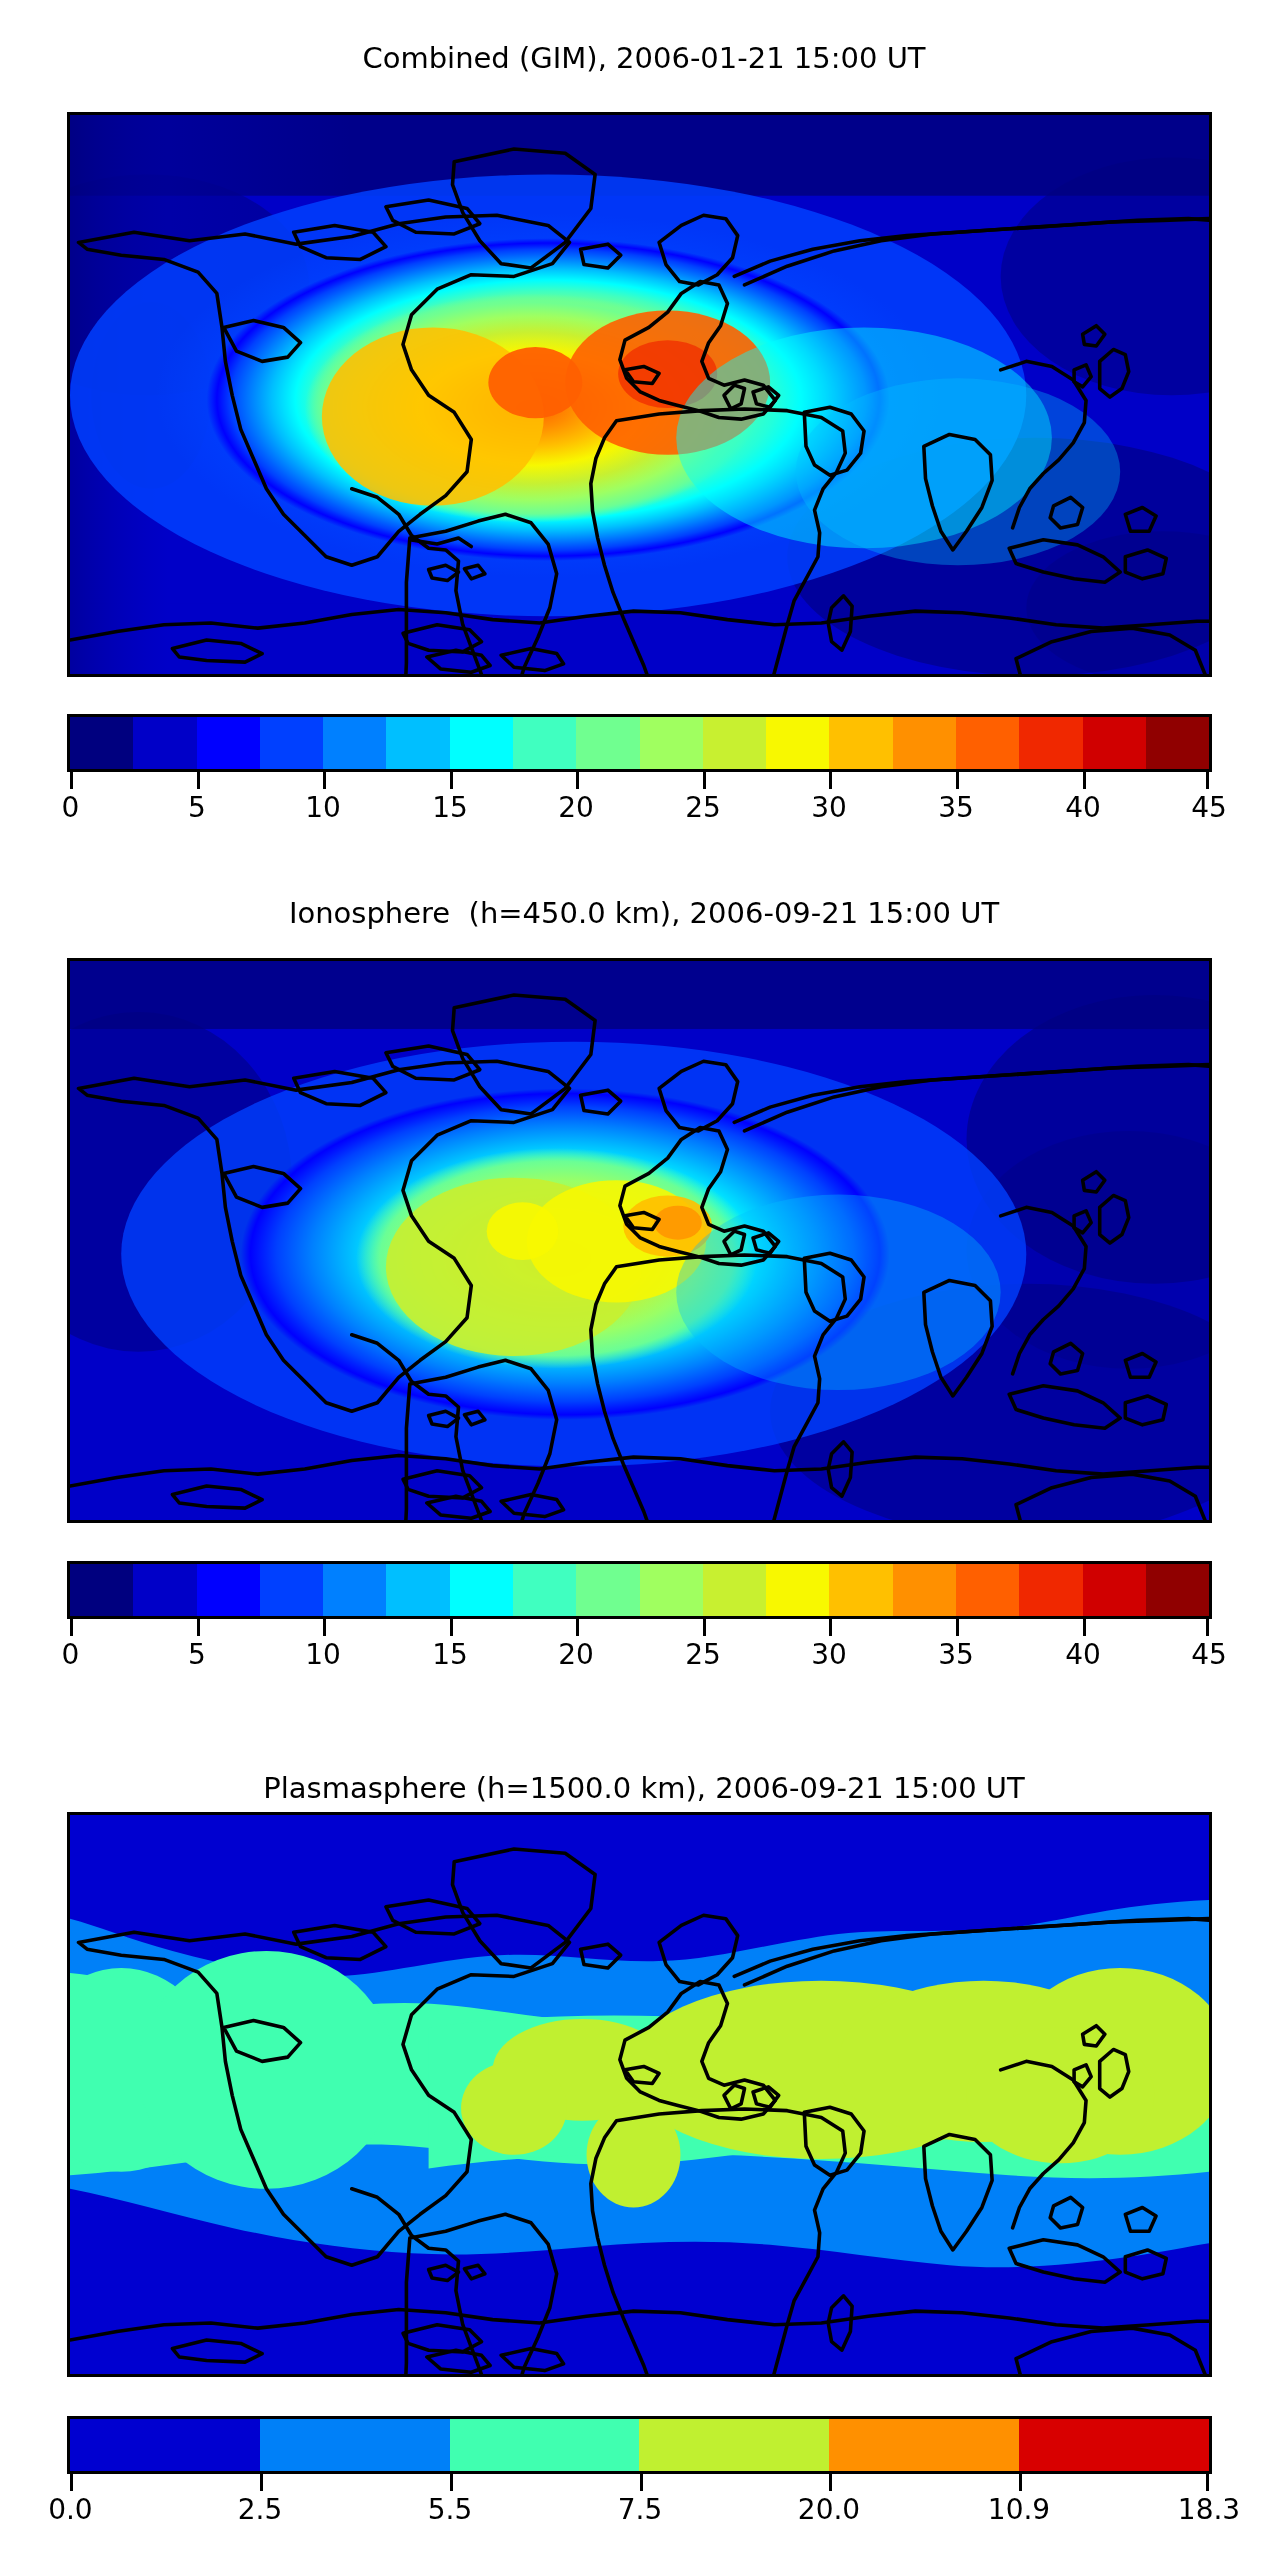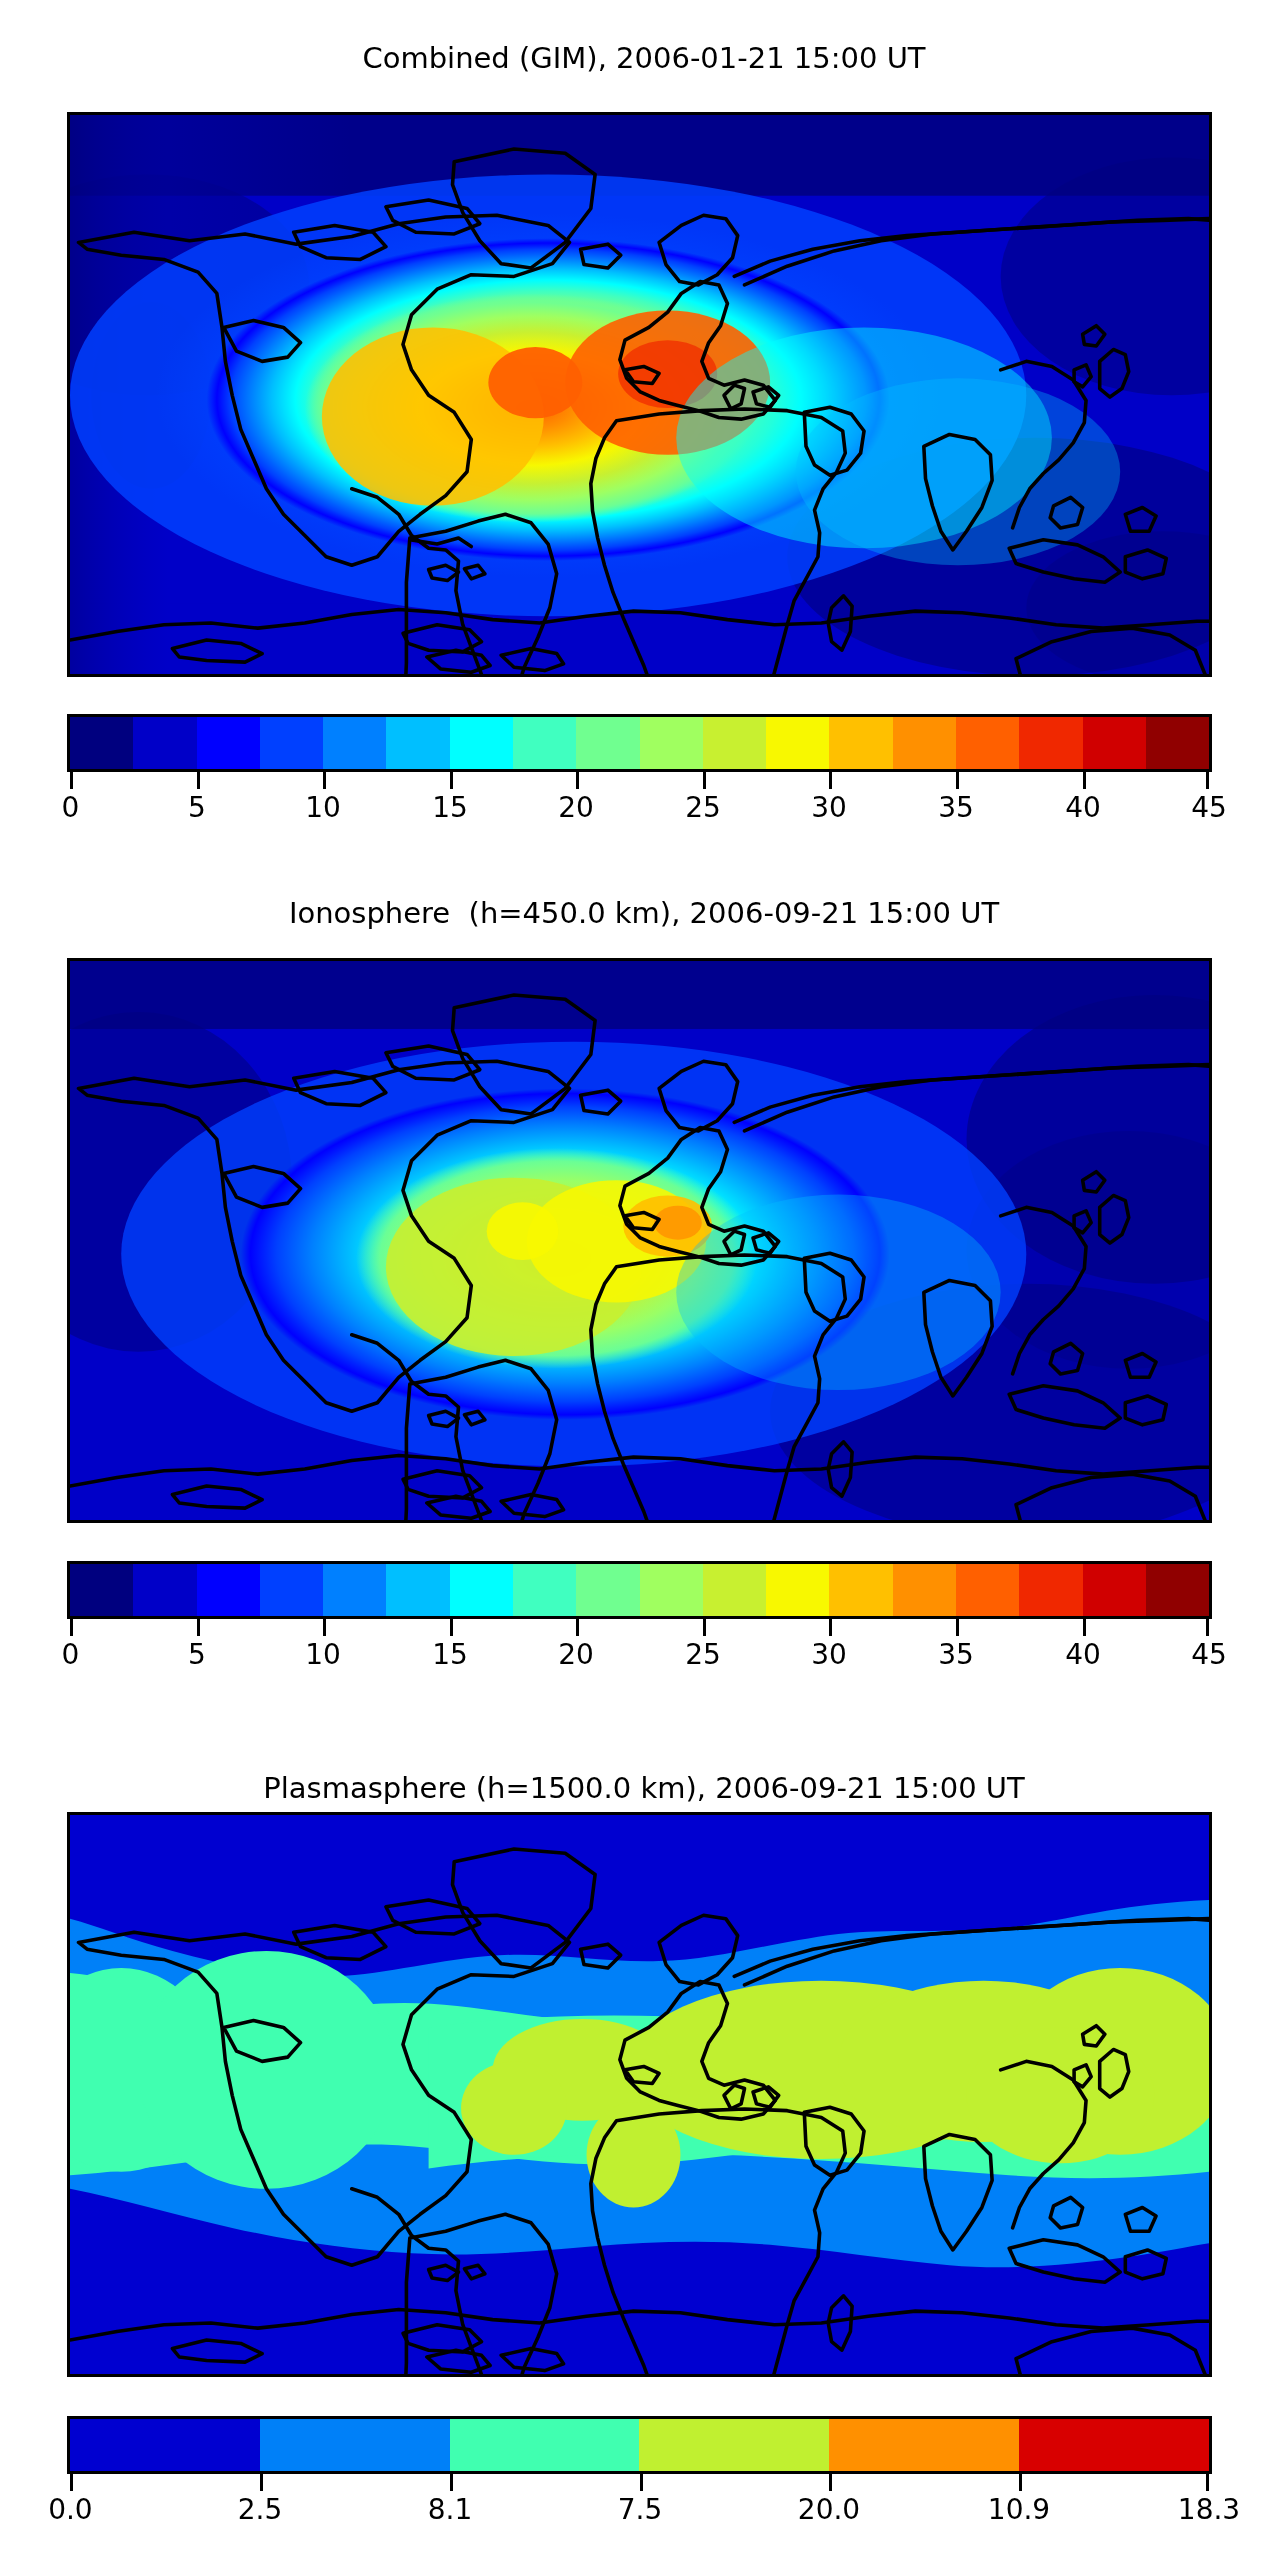--- a/index.html
+++ b/index.html
@@ -462,21 +462,21 @@
           <div class="tk" style="left: 193px;"></div>
           <div class="tk" style="left: 383px;"></div>
           <div class="tk" style="left: 573px;"></div>
           <div class="tk" style="left: 762px;"></div>
           <div class="tk" style="left: 952px;"></div>
           <div class="tk" style="left: 1139px;"></div>
         </div>
       <div class="cbar-labels">
           <div class="lb" style="left: 3.4px;">0.0</div>
           <div class="lb" style="left: 193px;">2.5</div>
-          <div class="lb" style="left: 383px;">8.1</div>
+          <div class="lb" style="left: 383px;">5.5</div>
           <div class="lb" style="left: 573px;">7.5</div>
           <div class="lb" style="left: 762px;">20.0</div>
           <div class="lb" style="left: 952px;">10.9</div>
           <div class="lb" style="left: 1142px;">18.3</div>
         </div>
     </div>
   </div>
 
 </div>
 

